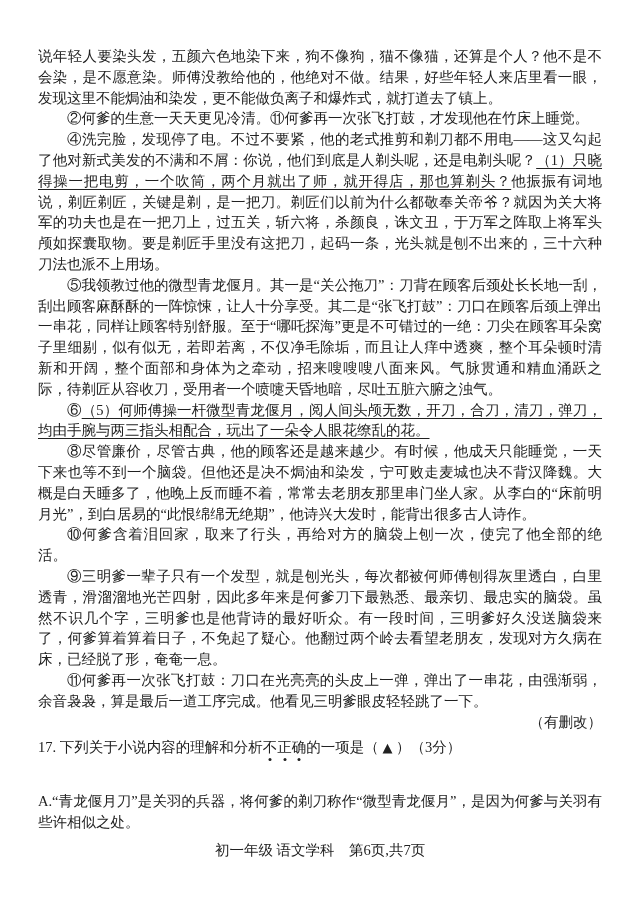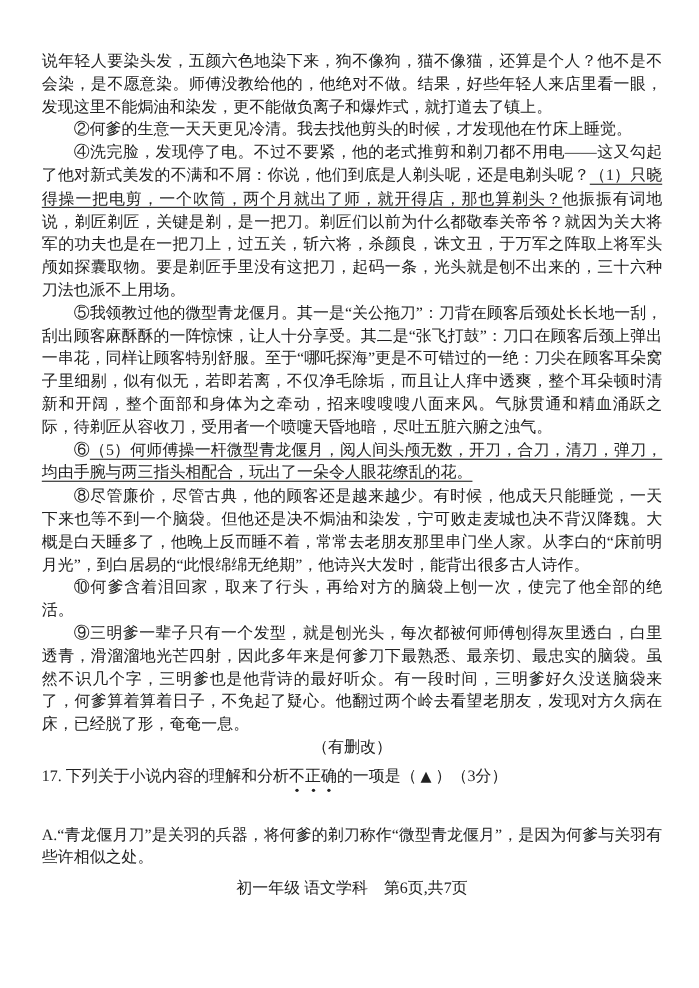--- a/index.html
+++ b/index.html
@@ -21,21 +21,21 @@
     overflow: hidden;
   }
   .doc-body { width: 100%; }
   .para {
     margin: 0;
     text-align: justify;
     text-justify: inter-ideograph;
     word-break: break-all;
   }
   .para.indent { text-indent: 2em; }
-  .para.right { text-align: center; text-indent: 0; }
+  .para.right { text-align: right; text-indent: 0; }
   .para.question { text-indent: 0; margin-top: 5px; }
   .para.option { text-indent: 0; margin-top: 32px; }
   .u {
     text-decoration: underline;
     text-underline-offset: 3px;
     text-decoration-thickness: 1px;
   }
   .em-char {
     position: relative;
     display: inline-block;
@@ -61,27 +61,28 @@
     font-size: 14.5px;
     color: #212121;
   }
 </style>
 </head>
 <body>
 
 <div class="page">
   <div class="doc-body">
       <p class="para"><span>说年轻人要染头发，五颜六色地染下来，狗不像狗，猫不像猫，还算是个人？他不是不会染，是不愿意染。师傅没教给他的，他绝对不做。结果，好些年轻人来店里看一眼，发现这里不能焗油和染发，更不能做负离子和爆炸式，就打道去了镇上。</span></p>
-      <p class="para indent"><span>②何爹的生意一天天更见冷清。我去找他剪头的时候，才发现他在竹床上睡觉。</span></p>
+      <p class="para indent"><span>②何爹的生意一天天更见冷清。⑪何爹再一次张飞打鼓，才发现他在竹床上睡觉。</span></p>
       <p class="para indent"><span>④洗完脸，发现停了电。不过不要紧，他的老式推剪和剃刀都不用电——这又勾起了他对新式美发的不满和不屑：你说，他们到底是人剃头呢，还是电剃头呢？</span><span class="u">（1）只晓得操一把电剪，一个吹筒，两个月就出了师，就开得店，那也算剃头？</span><span>他振振有词地说，剃匠剃匠，关键是剃，是一把刀。剃匠们以前为什么都敬奉关帝爷？就因为关大将军的功夫也是在一把刀上，过五关，斩六将，杀颜良，诛文丑，于万军之阵取上将军头颅如探囊取物。要是剃匠手里没有这把刀，起码一条，光头就是刨不出来的，三十六种刀法也派不上用场。</span></p>
       <p class="para indent"><span>⑤我领教过他的微型青龙偃月。其一是“关公拖刀”：刀背在顾客后颈处长长地一刮，刮出顾客麻酥酥的一阵惊悚，让人十分享受。其二是“张飞打鼓”：刀口在顾客后颈上弹出一串花，同样让顾客特别舒服。至于“哪吒探海”更是不可错过的一绝：刀尖在顾客耳朵窝子里细剔，似有似无，若即若离，不仅净毛除垢，而且让人痒中透爽，整个耳朵顿时清新和开阔，整个面部和身体为之牵动，招来嗖嗖嗖八面来风。气脉贯通和精血涌跃之际，待剃匠从容收刀，受用者一个喷嚏天昏地暗，尽吐五脏六腑之浊气。</span></p>
       <p class="para indent"><span>⑥</span><span class="u">（5）何师傅操一杆微型青龙偃月，阅人间头颅无数，开刀，合刀，清刀，弹刀，均由手腕与两三指头相配合，玩出了一朵令人眼花缭乱的花。</span></p>
       <p class="para indent"><span>⑧尽管廉价，尽管古典，他的顾客还是越来越少。有时候，他成天只能睡觉，一天下来也等不到一个脑袋。但他还是决不焗油和染发，宁可败走麦城也决不背汉降魏。大概是白天睡多了，他晚上反而睡不着，常常去老朋友那里串门坐人家。从李白的“床前明月光”，到白居易的“此恨绵绵无绝期”，他诗兴大发时，能背出很多古人诗作。</span></p>
       <p class="para indent"><span>⑩何爹含着泪回家，取来了行头，再给对方的脑袋上刨一次，使完了他全部的绝活。</span></p>
       <p class="para indent"><span>⑨三明爹一辈子只有一个发型，就是刨光头，每次都被何师傅刨得灰里透白，白里透青，滑溜溜地光芒四射，因此多年来是何爹刀下最熟悉、最亲切、最忠实的脑袋。虽然不识几个字，三明爹也是他背诗的最好听众。有一段时间，三明爹好久没送脑袋来了，何爹算着算着日子，不免起了疑心。他翻过两个岭去看望老朋友，发现对方久病在床，已经脱了形，奄奄一息。</span></p>
+      <p class="para indent"><span>⑪何爹再一次张飞打鼓：刀口在光亮亮的头皮上一弹，弹出了一串花，由强渐弱，余音袅袅，算是最后一道工序完成。他看见三明爹眼皮轻轻跳了一下。</span></p>
       <p class="para right"><span>（有删改）</span></p>
       <p class="para question"><span>17. 下列关于小说内容的理解和分析</span><span><span class="em-char">不</span><span class="em-char">正</span><span class="em-char">确</span></span><span>的一项是（ </span><span class="answer-mark">▲</span><span> ）（3分）</span></p>
       <p class="para option"><span>A.“青龙偃月刀”是关羽的兵器，将何爹的剃刀称作“微型青龙偃月”，是因为何爹与关羽有些许相似之处。</span></p>
     </div>
   <div class="footer">
     <span>初一年级 语文学科　第6页,共7页</span>
   </div>
 </div>
 
 </body></html>

